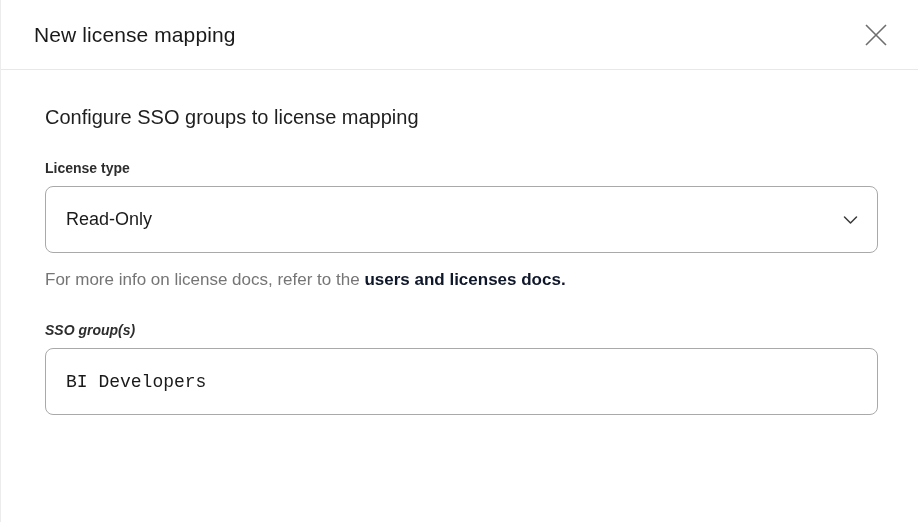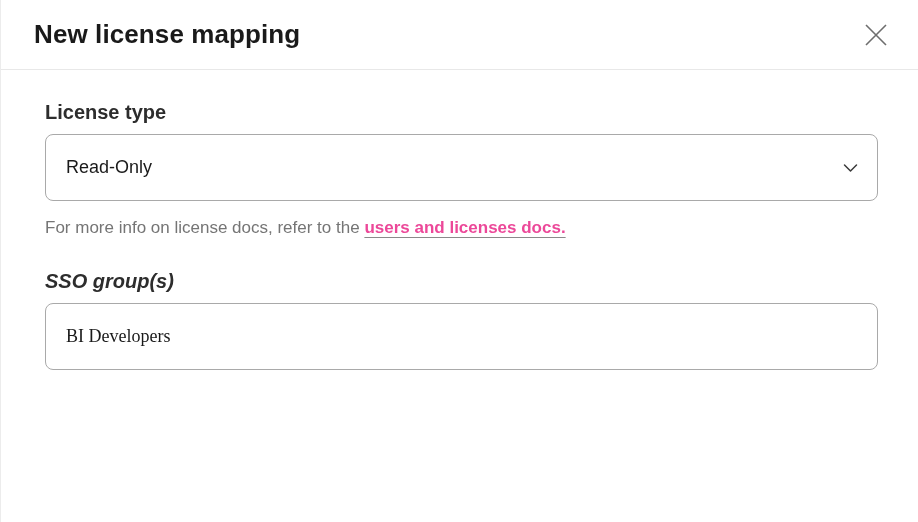--- a/index.html
+++ b/index.html
@@ -17,22 +17,22 @@
     overflow: hidden;
   }
   .modal-header {
     height: 70px;
     display: flex;
     align-items: center;
     padding: 0 27px 0 33px;
     border-bottom: 1px solid #e8e8e8;
   }
   .modal-title {
-    font-size: 26px;
-    font-weight: 700;
+    font-size: 21px;
+    font-weight: 400;
     letter-spacing: 0.1px;
     color: #1a1a1a;
   }
   .close-btn {
     margin-left: auto;
     width: 30px;
     height: 30px;
     background: none;
     border: none;
     cursor: pointer;
@@ -45,55 +45,54 @@
     padding: 0 41px 0 44px;
   }
   .form-heading {
     margin-top: 36px;
     font-size: 20px;
     font-weight: 400;
     color: #1f1f1f;
   }
   .field-label {
     margin-top: 31px;
-    font-size: 20px;
+    font-size: 14px;
     font-weight: 700;
     color: #2d2d2d;
   }
   .select-box, .text-input {
     margin-top: 10px;
     width: 833px;
     height: 67px;
     border: 1px solid #a9a9a9;
     border-radius: 8px;
     background: #ffffff;
     display: flex;
     align-items: center;
     padding: 0 19px 0 20px;
     font-size: 18px;
     color: #1a1a1a;
     cursor: pointer;
   }
   .select-value { flex: 1; }
   .text-input {
-    font-family: Liberation Serif, serif;
+    font-family: Liberation Mono, monospace;
     cursor: text;
     outline: none;
   }
   .helper-text {
     margin-top: 13px;
     font-size: 17px;
     color: #757575;
     line-height: 28px;
     max-width: 810px;
   }
   .helper-link {
-    color: #ec4899;
+    color: #0f172a;
     font-weight: 700;
-    text-decoration: underline;
     text-decoration-color: #8a8a8a;
     text-underline-offset: 4px;
     cursor: pointer;
   }
   .field-group-2 .field-label { margin-top: 28px; font-style: italic; }
   .chevron-icon { flex-shrink: 0; }
 </style>
 </head>
 <body>
 
@@ -105,20 +104,21 @@
       <span style="display:flex;">
         <svg width="26" height="26" viewBox="0 0 26 26">
           <path d="M3 3 L23 23 M23 3 L3 23" stroke="#6e6e6e" stroke-width="1.6" fill="none"></path>
         </svg>
       </span>
     </button>
   </div>
 
   <div class="modal-body">
 
+    <div class="form-heading">Configure SSO groups to license mapping</div>
 
     <div class="field-group">
       <div class="field-label">License type</div>
       <div class="select-box" role="combobox" aria-expanded="false">
         <span class="select-value">Read-Only</span>
         <span class="chevron-icon" style="display:flex;">
           <svg width="15" height="10" viewBox="0 0 15 10">
             <path d="M1.5 2 L7.5 8 L13.5 2" stroke="#3a3a3a" stroke-width="1.5" fill="none" stroke-linecap="round" stroke-linejoin="round"></path>
           </svg>
         </span>

